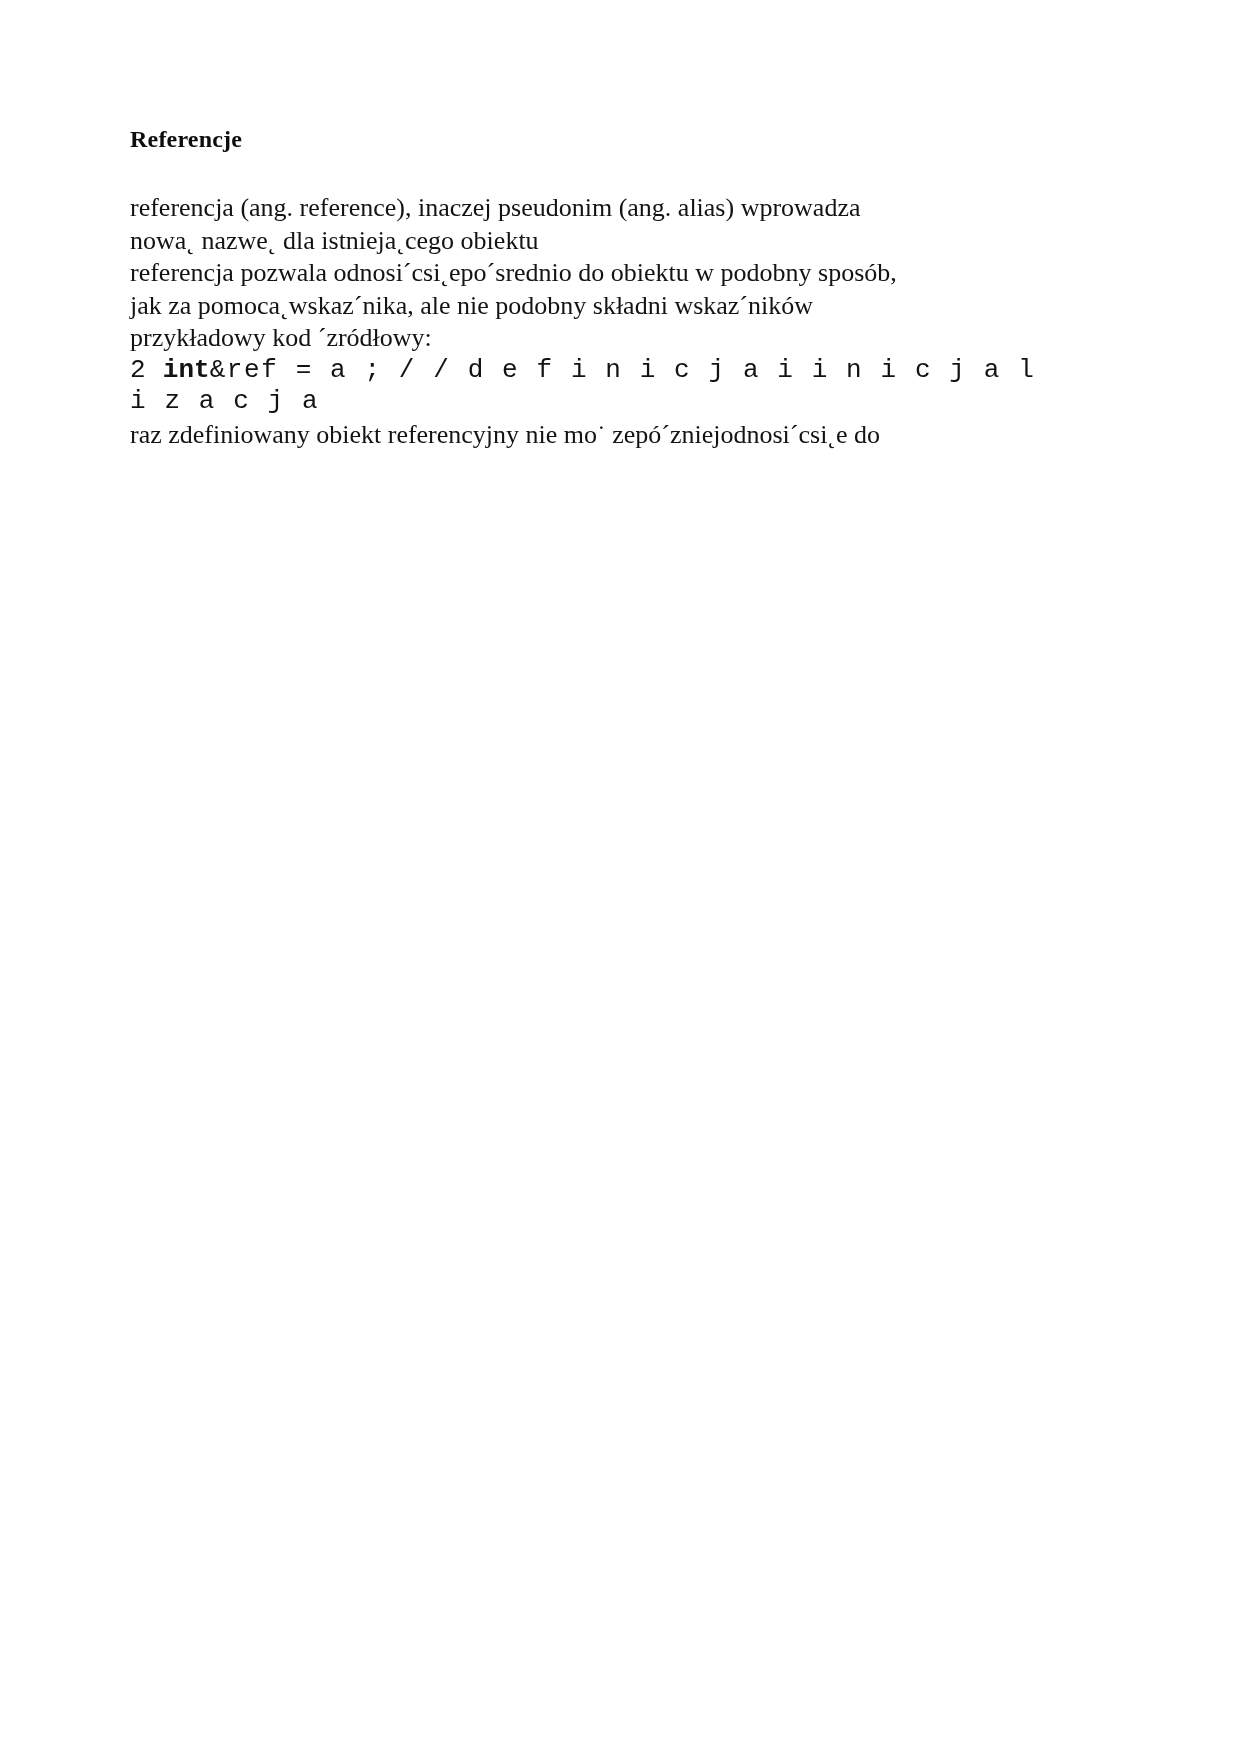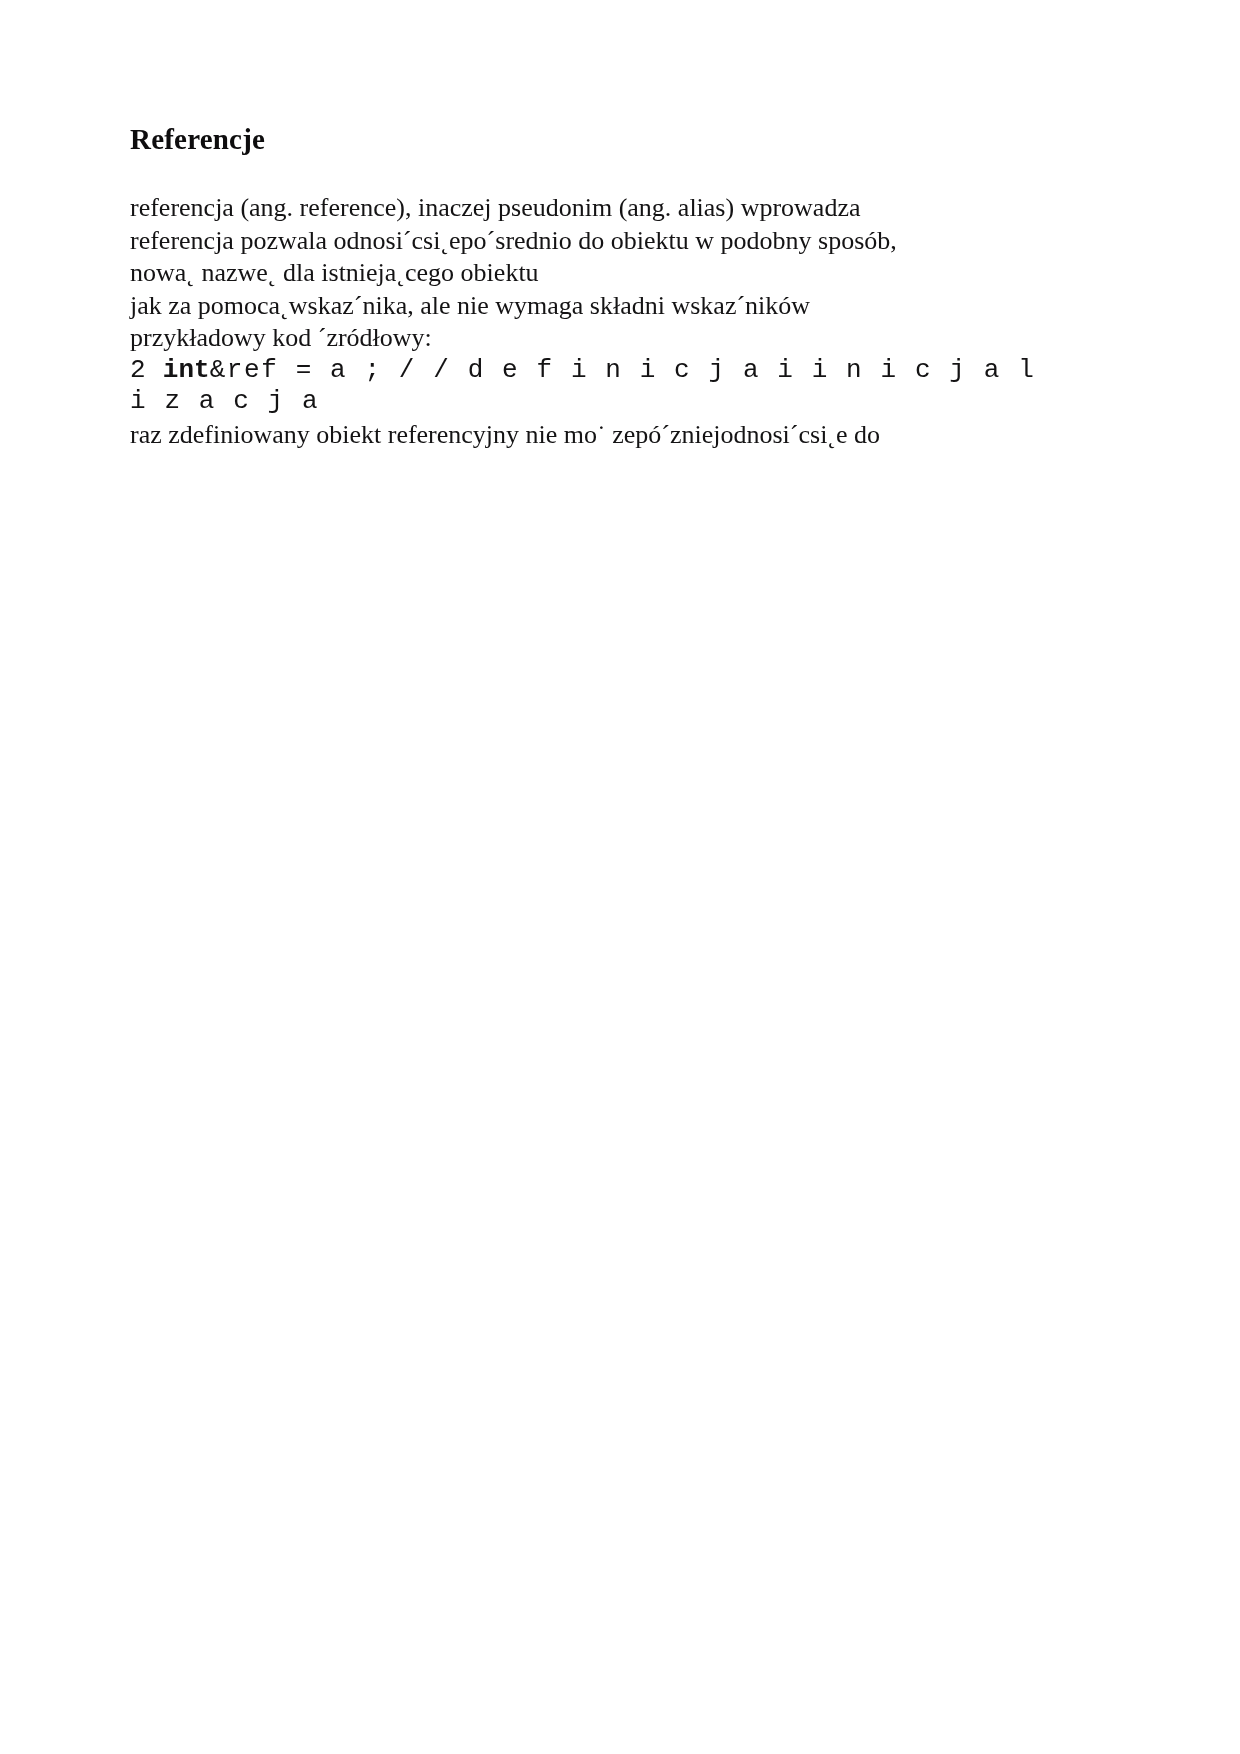--- a/index.html
+++ b/index.html
@@ -25,21 +25,21 @@
   }
   .content {
     position: absolute;
     left: 130px;
     top: 124px;
     width: 920px;
   }
   .doc-title {
     font-family: "Liberation Serif", serif;
     font-weight: bold;
-    font-size: 29px;
+    font-size: 24px;
     line-height: 30px;
     letter-spacing: 0.2px;
     margin: 0 0 38px 0;
     color: #0e0d0e;
   }
   .body-block {
     font-size: 26px;
     line-height: 31.5px;
     color: #141314;
   }
@@ -63,23 +63,23 @@
 <body>
 
 <div class="page">
   <div class="content">
 
     <h1 class="doc-title">Referencje</h1>
 
     <div class="body-block">
 
       <p class="line">referencja (ang. reference), inaczej pseudonim (ang. alias) wprowadza</p>
+      <p class="line">nowa˛ nazwe˛ dla istnieja˛cego obiektu</p>
       <p class="line">referencja pozwala odnosi´csi˛epo´srednio do obiektu w podobny sposób,</p>
-      <p class="line">nowa˛ nazwe˛ dla istnieja˛cego obiektu</p>
-      <p class="line">jak za pomoca˛wskaz´nika, ale nie wymaga składni wskaz´ników</p>
+      <p class="line">jak za pomoca˛wskaz´nika, ale nie podobny składni wskaz´ników</p>
       <p class="line">przykładowy kod ´zródłowy:</p>
 
 
       <p class="line spaced"><span class="tight">2</span> <b class="kw tight">int</b><span>&amp;ref = a ; / / d e f i n i c j a i i n i c j a l i z a c j a</span></p>
 
 
 
       <p class="line">raz zdefiniowany obiekt referencyjny nie mo˙ zepó´zniejodnosi´csi˛e do</p>
 
     </div>

